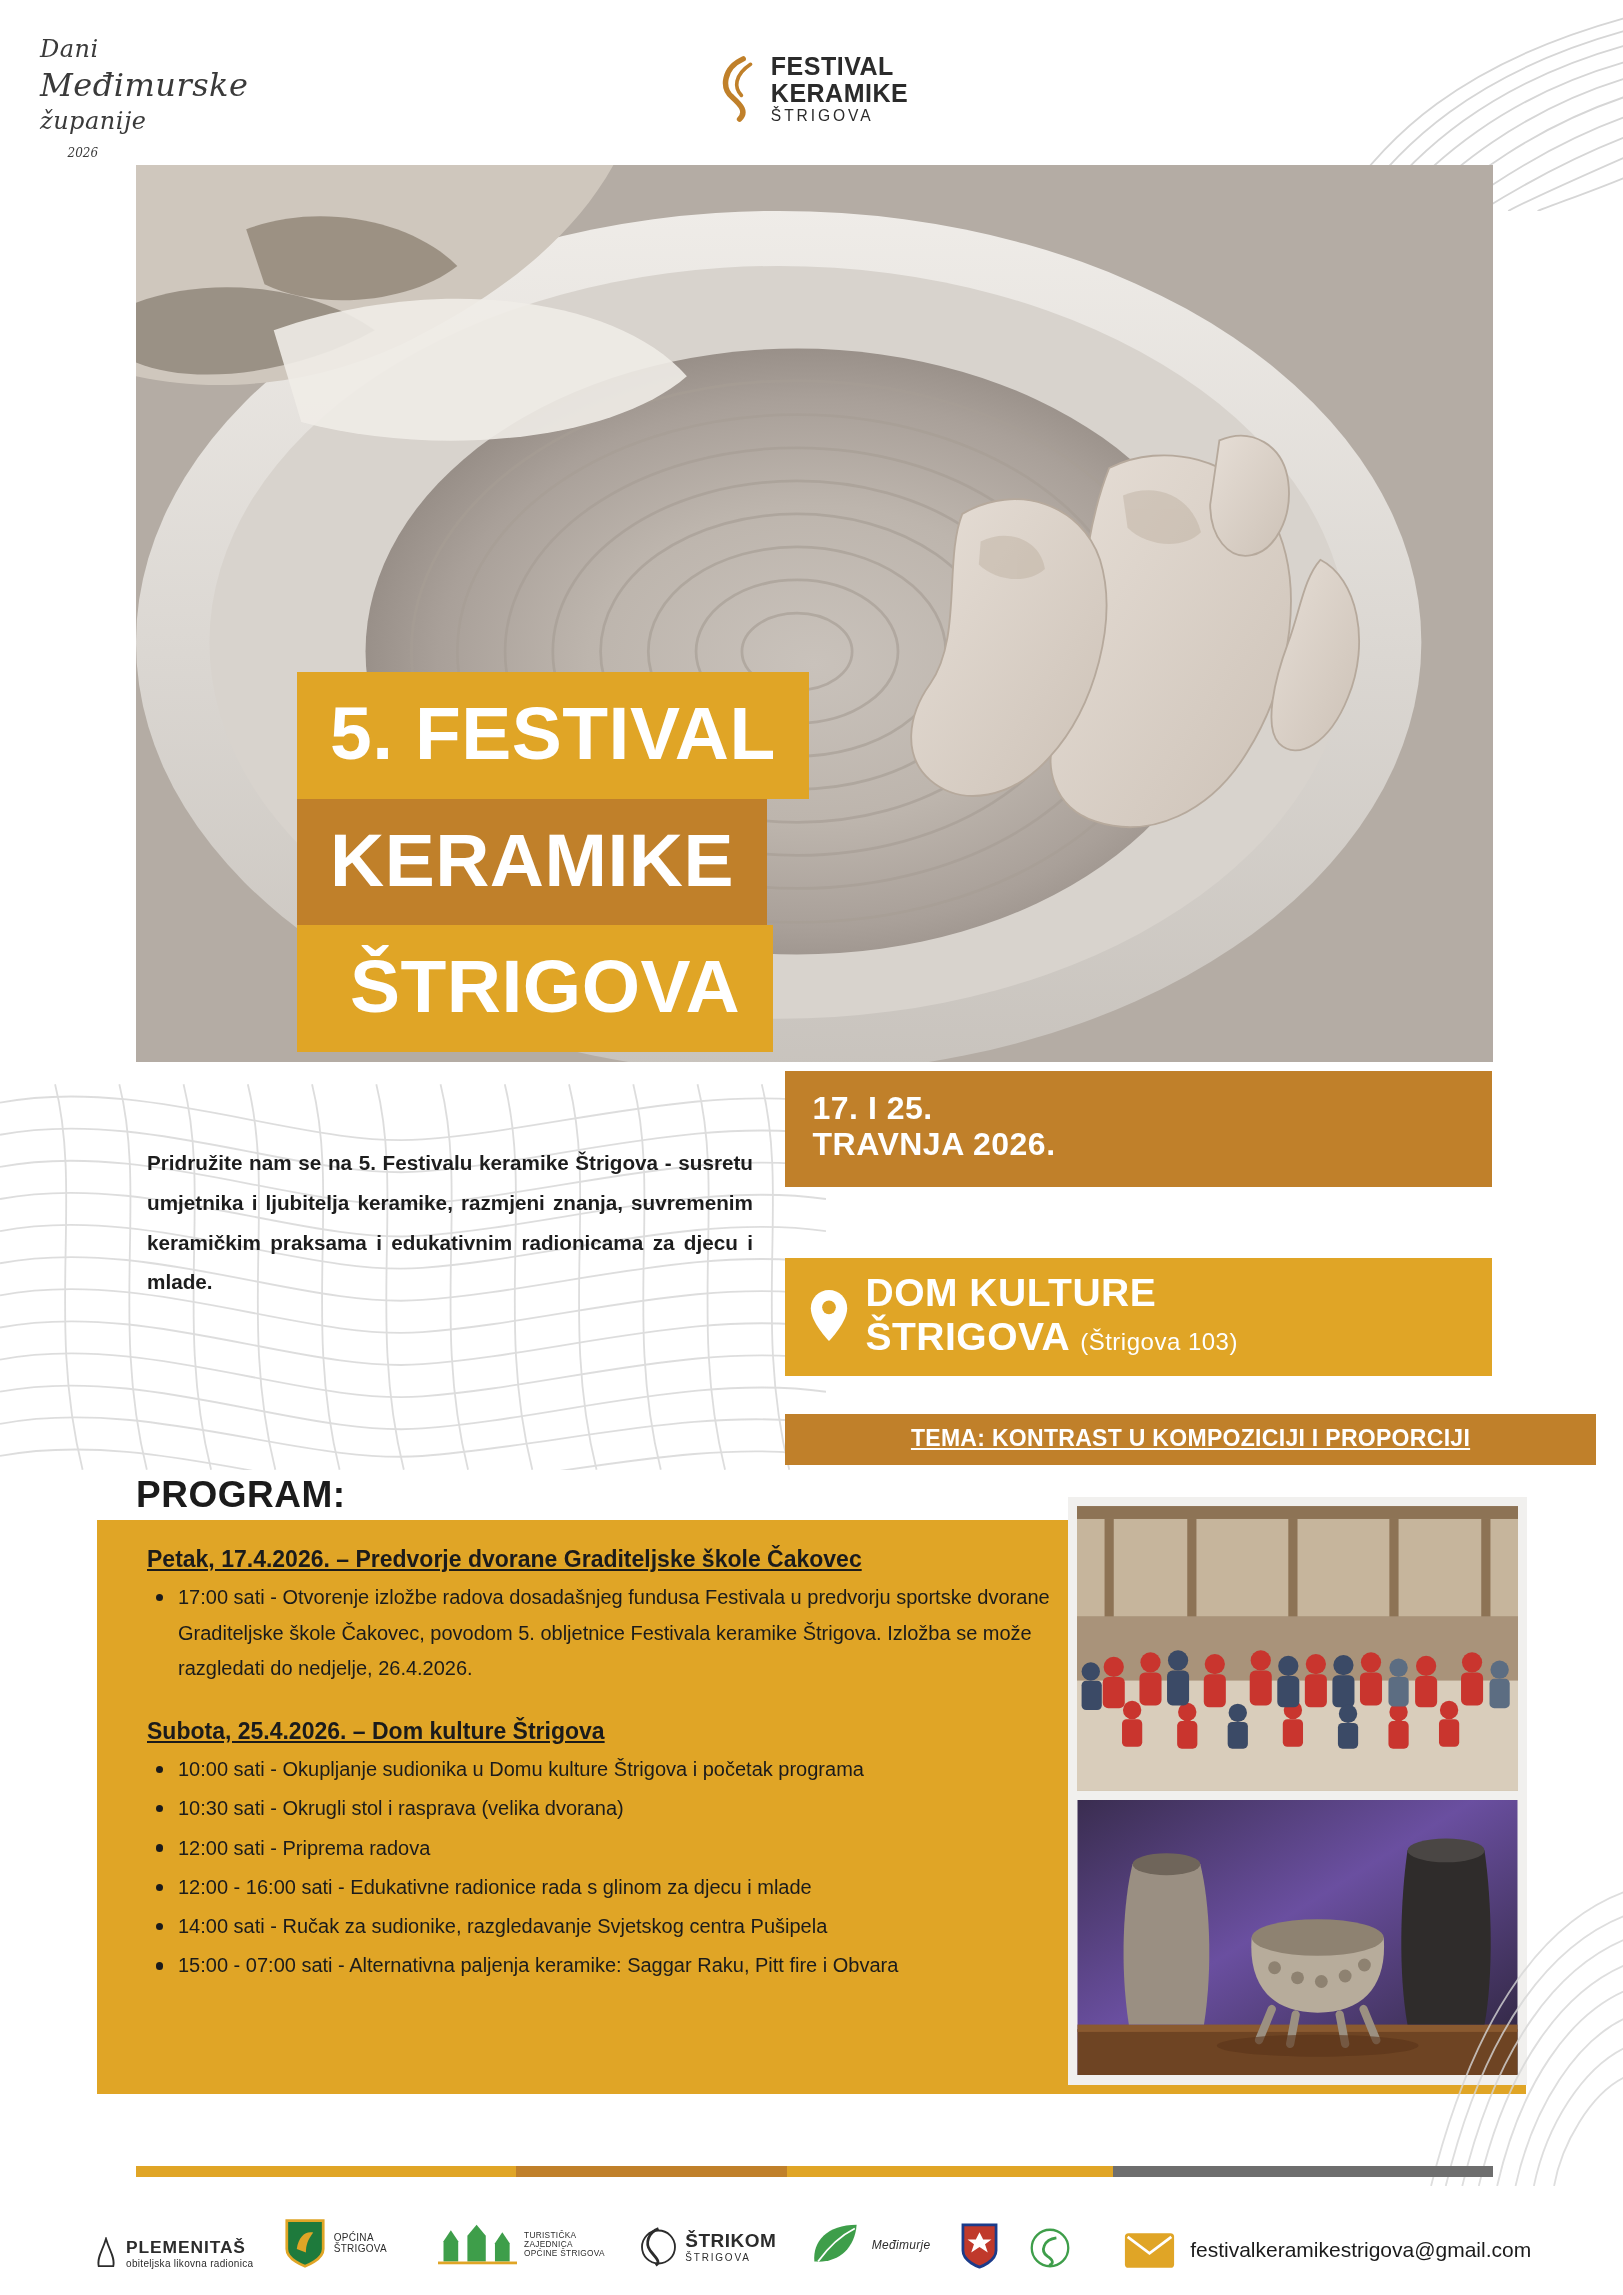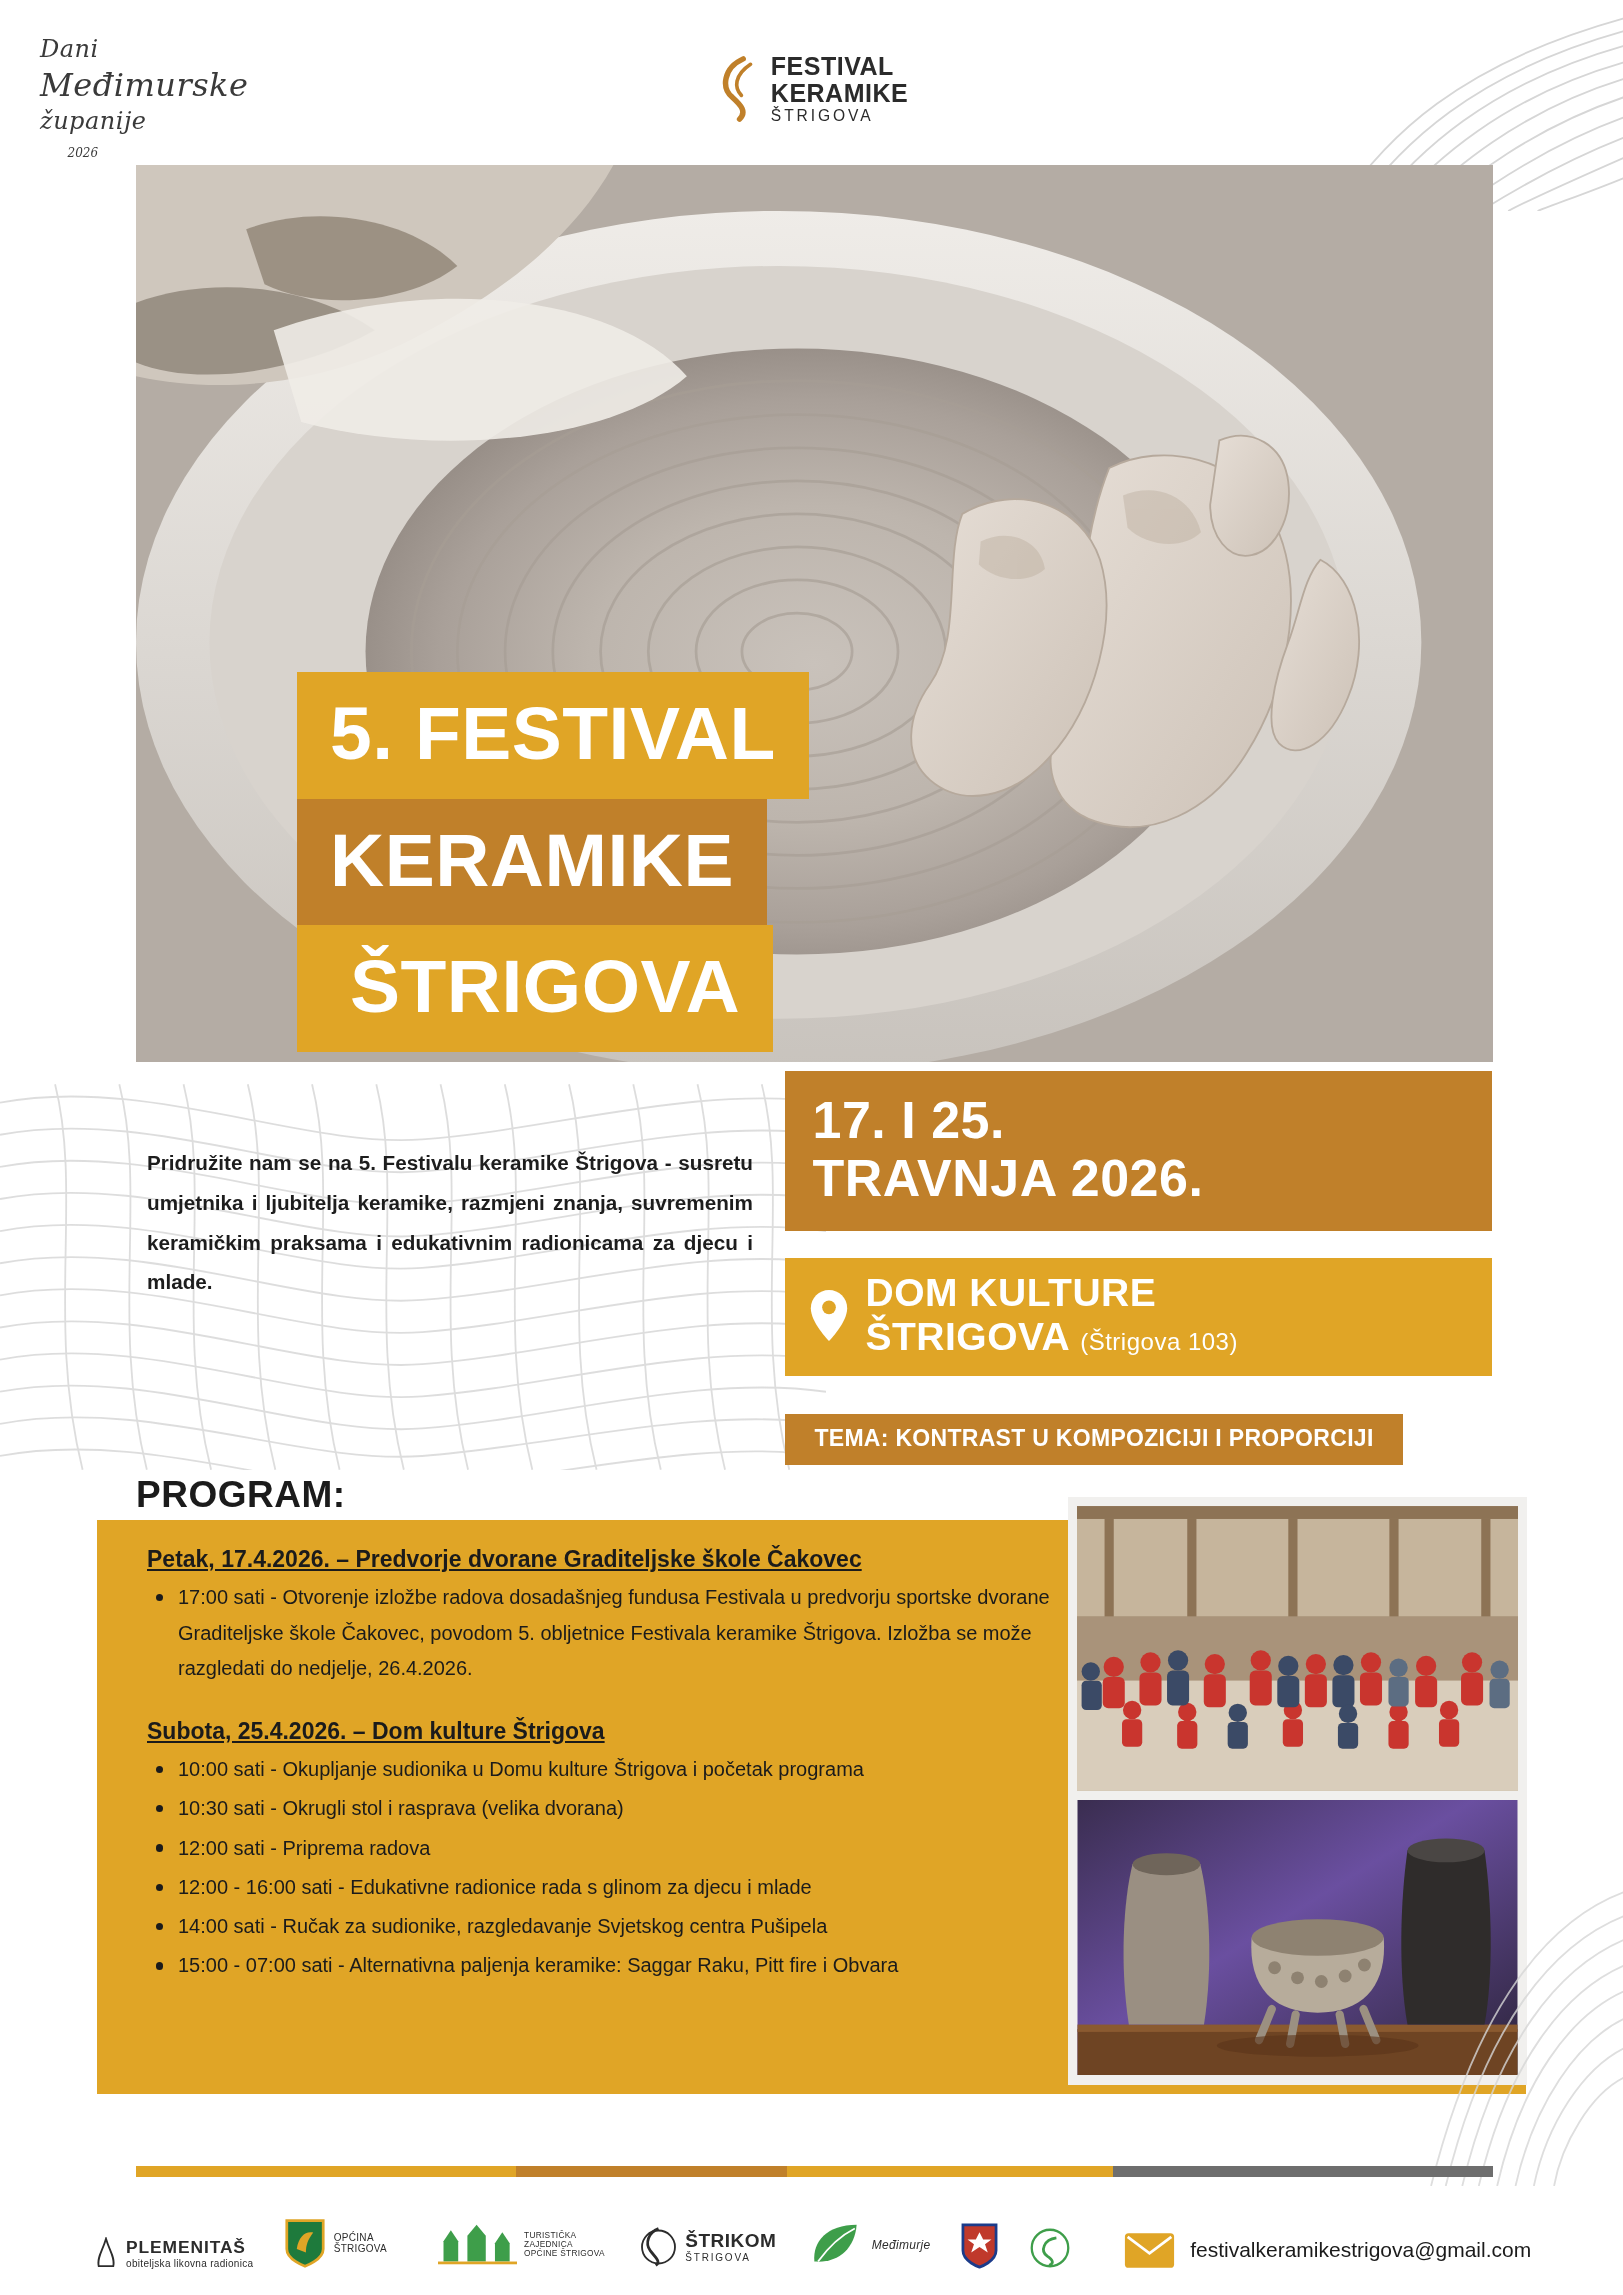--- a/index.html
+++ b/index.html
@@ -102,47 +102,48 @@
 
   
   .datebox {
     position: absolute;
     left: 785px; top: 1071px;
     width: 707px;
     background: #c0802a;
     color: #ffffff;
     padding: 20px 27.5px 24px 27.5px;
   }
-  .datebox .d1 { font-size: 52px; font-weight: 700; line-height: 1.12; letter-spacing: 0.5px;}
+  .datebox .d1 { font-size: 32px; font-weight: 700; line-height: 1.12; letter-spacing: 0.5px;}
   .venue {
     position: absolute;
     left: 785px; top: 1258px;
     width: 707px;
     background: #e0a526;
     color: #ffffff;
     padding: 13px 24px 16.5px 24px;
     display: flex; align-items: center; gap: 16.5px;
   }
   .pin { width: 40px; height: 55px; flex: 0 0 auto; }
   .venue .vtxt { line-height: 1.14; }
   .venue .v1 { font-size: 39px; font-weight: 700; letter-spacing: 0.5px; }
   .venue .v2 { font-size: 39px; font-weight: 700; letter-spacing: 0.5px; }
   .venue .v2 span.addr { font-size: 24px; font-weight: 400; }
   .tema {
     position: absolute;
     left: 785px; top: 1414px;
-    width: 618px;
+    width: 811px;
     background: #c0802a;
     color: #ffffff;
     text-align: center;
     font-size: 23px;
     font-weight: 700;
     line-height: 1.32;
     padding: 9.2px 16.5px 11px 16.5px;
     letter-spacing: 0.3px;
+    text-decoration: underline;
   }
 
   
   .program-title {
     position: absolute;
     left: 136px; top: 1474px;
     font-size: 37px;
     font-weight: 700;
     color: #1b1b1b;
     letter-spacing: 0.5px;

